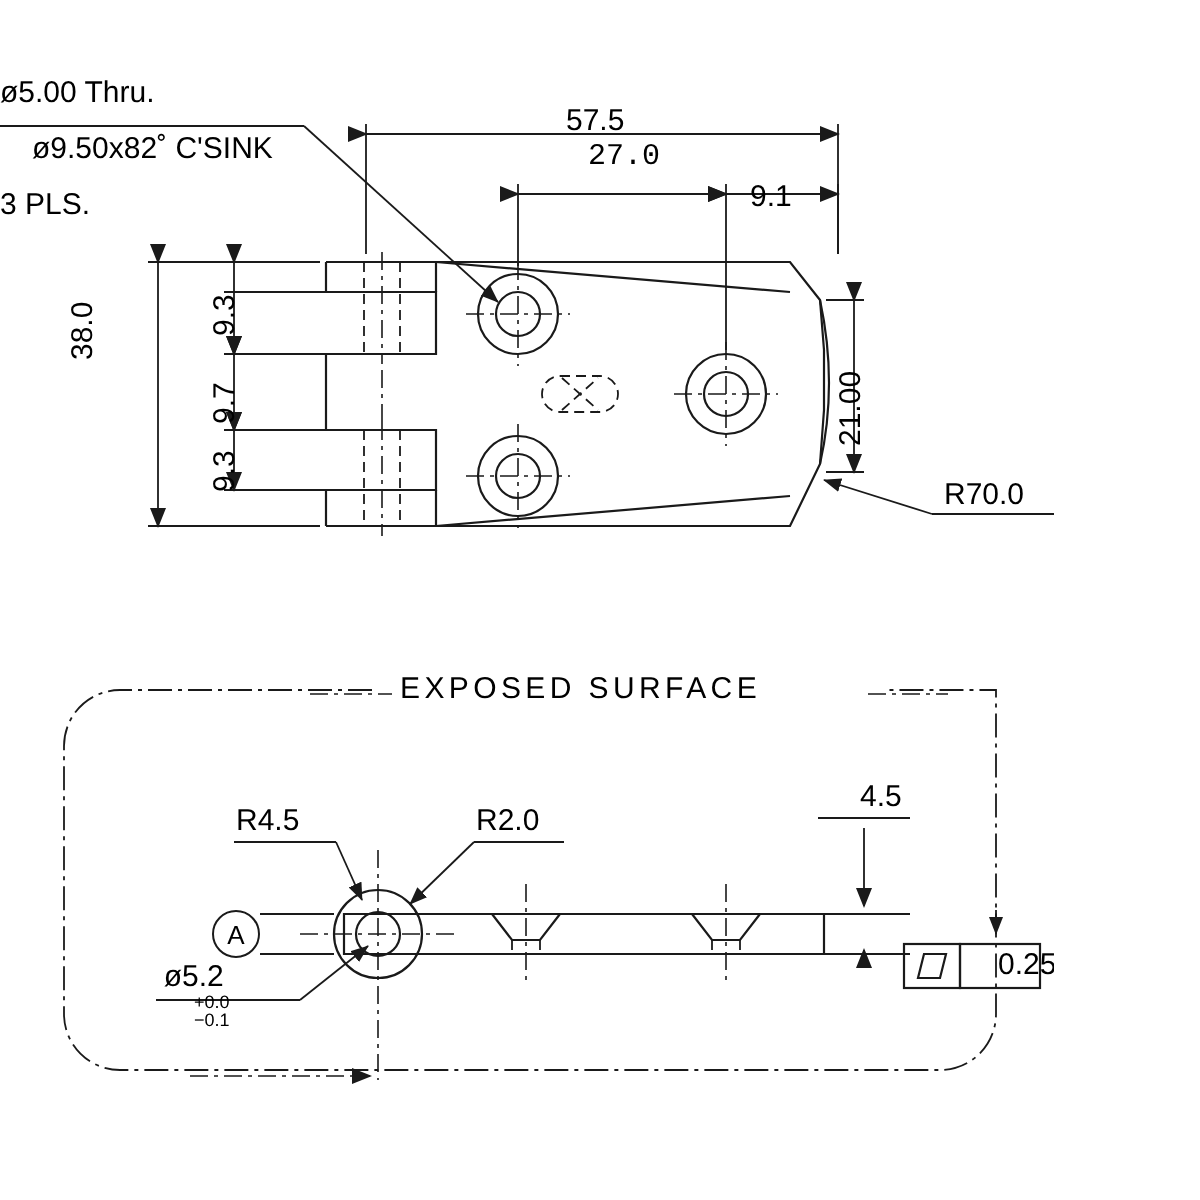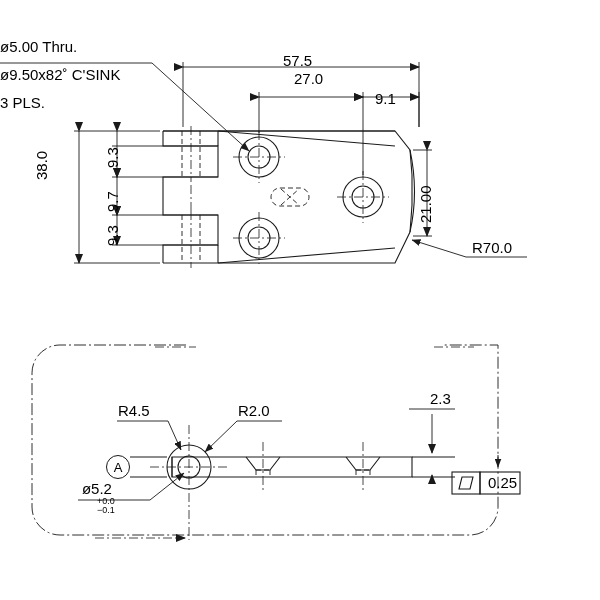--- a/index.html
+++ b/index.html
@@ -221,41 +221,42 @@
       <path class="obj" d="M462,477 L473,477 L470,489 L459,489 Z"></path>
     </g>
 
     <g>
       <line class="ctr" x1="155" y1="347" x2="196" y2="347"></line>
       <line class="ctr" x1="434" y1="347" x2="474" y2="347"></line>
     </g>
   </svg>
 
   <div style="position:absolute;left:0px;top:38px;" class="notetxt">ø5.00 Thru.</div>
-  <div style="position:absolute;left:0px;top:66px;" class="notetxt">ø9.50x82˚ C'SINK</div>
+  <div style="position:absolute;left:0px;top:66px;padding-left:16px;" class="notetxt">ø9.50x82˚ C'SINK</div>
   <div style="position:absolute;left:0px;top:94px;" class="notetxt">3 PLS.</div>
 
   <div style="position:absolute;left:283px;top:52px;" class="dimtxt">57.5</div>
-  <div style="position:absolute;left:294px;top:70px;" class="dimtxt">27.0</div>
+  <div style="position:absolute;left:294px;top:70px;font-family:Liberation Mono, monospace;" class="dimtxt">27.0</div>
   <div style="position:absolute;left:375px;top:70px;margin-top:20px;" class="dimtxt">9.1</div>
 
   <div style="position:absolute;left:33px;top:180px;transform:rotate(-90deg);transform-origin:left top;" class="dimtxt">38.0</div>
   <div style="position:absolute;left:104px;top:168px;transform:rotate(-90deg);transform-origin:left top;" class="dimtxt">9.3</div>
   <div style="position:absolute;left:104px;top:212px;transform:rotate(-90deg);transform-origin:left top;" class="dimtxt">9.7</div>
   <div style="position:absolute;left:104px;top:246px;transform:rotate(-90deg);transform-origin:left top;" class="dimtxt">9.3</div>
 
   <div style="position:absolute;left:417px;top:223px;transform:rotate(-90deg);transform-origin:left top;" class="dimtxt">21.00</div>
 
   <div style="position:absolute;left:472px;top:239px;" class="dimtxt">R70.0</div>
 
+  <div style="position:absolute;left:200px;top:336px;" class="wide">EXPOSED SURFACE</div>
 
   <div style="position:absolute;left:118px;top:402px;" class="dimtxt">R4.5</div>
   <div style="position:absolute;left:238px;top:402px;" class="dimtxt">R2.0</div>
-  <div style="position:absolute;left:430px;top:390px;" class="dimtxt">2.3</div>
-  <div style="position:absolute;left:488px;top:474px;" class="dimtxt">0.25</div>
+  <div style="position:absolute;left:430px;top:390px;" class="dimtxt">4.5</div>
+  <div style="position:absolute;left:499px;top:474px;" class="dimtxt">0.25</div>
 
   <div style="position:absolute;left:106px;top:455px;width:22px;height:22px;
               border:1.1px solid #1a1a1a;border-radius:50%;
               display:flex;align-items:center;justify-content:center;font-size:13px;">
     <span>A</span>
   </div>
 
   <div style="position:absolute;left:79px;top:480px;display:flex;align-items:center;flex-direction:column;">
     <span class="dimtxt">ø5.2</span>
     <span style="display:inline-flex;flex-direction:column;line-height:1.0;margin-left:18px;">

